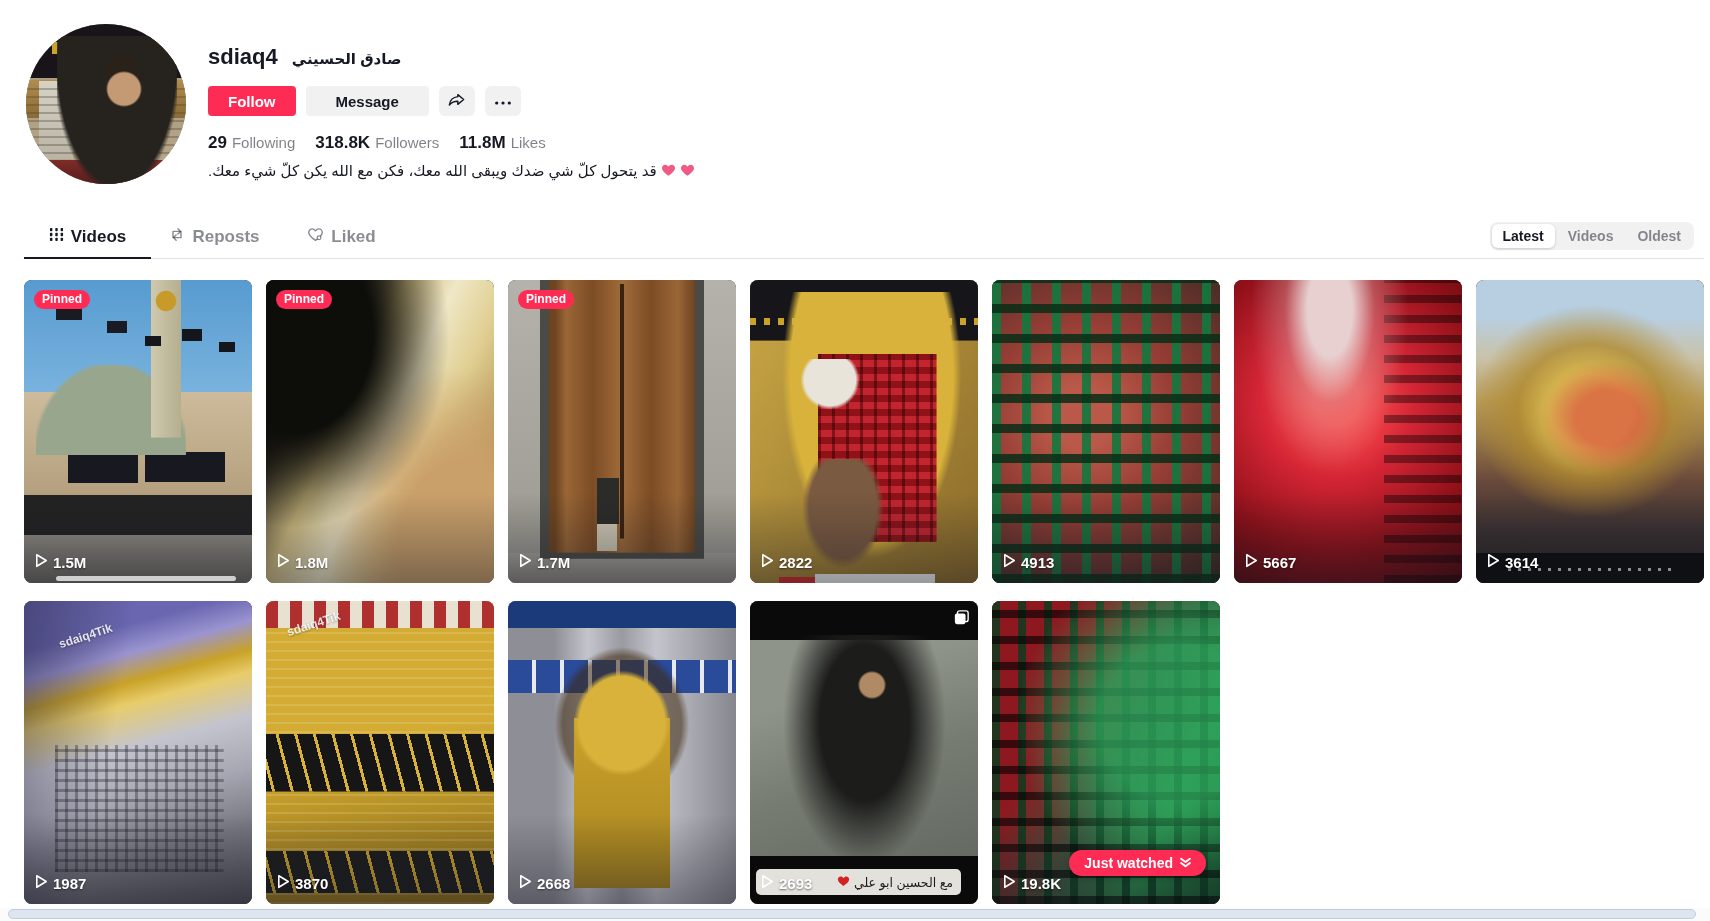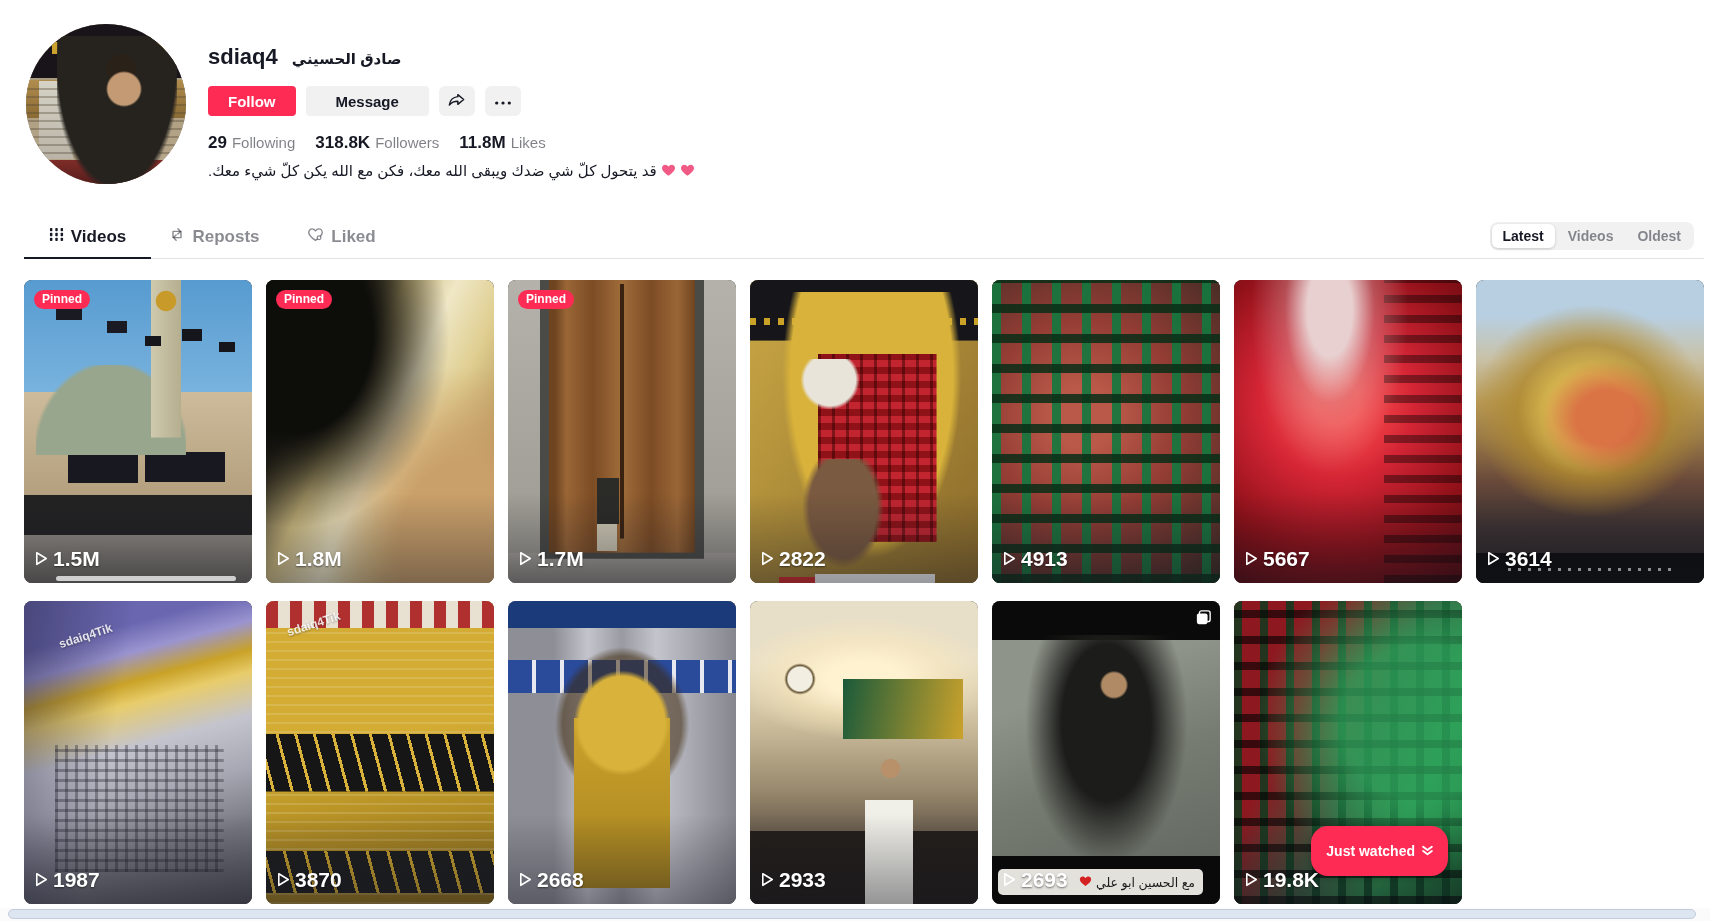--- a/index.html
+++ b/index.html
@@ -92,41 +92,41 @@
   .tile{ position:relative; border-radius:8px; overflow:hidden; background:#222; cursor:pointer; }
   .thumb{ position:absolute; inset:0; background-repeat:no-repeat; background-size:cover; }
   .shade{ position:absolute; left:0; right:0; bottom:0; height:90px;
     background:linear-gradient(transparent, rgba(22,24,35,.42)); pointer-events:none; }
   .pinned{
     position:absolute; left:10px; top:10px; background:#fe2c55; color:#fff;
     font-size:12px; font-weight:700; padding:3px 8px 4px; border-radius:10px; line-height:1;
   }
   .views{
     position:absolute; left:11px; bottom:12px; display:flex; align-items:center; gap:5px;
-    color:#fff; font-size:21px; font-weight:700; text-shadow:0 1px 2px rgba(0,0,0,.5);
+    color:#fff; font-size:15px; font-weight:700; text-shadow:0 1px 2px rgba(0,0,0,.5);
     z-index:3;
   }
   .seekbar{
     position:absolute; left:32px; right:16px; bottom:2px; height:5px;
     background:rgba(222,222,222,.9); border-radius:3px; z-index:2; cursor:pointer;
   }
   .watermark{
     position:absolute; left:34px; top:28px; color:rgba(255,255,255,.85); font-size:12px;
     font-weight:700; transform:rotate(-18deg); text-shadow:0 1px 2px rgba(0,0,0,.35);
   }
   .wm2{ left:20px; top:16px; }
   .sticker{
     position:absolute; left:6px; bottom:9px; height:26px; width:205px; background:#e3e1dc;
     border-radius:5px; display:flex; align-items:center; justify-content:flex-end;
     gap:4px; padding:0 8px; z-index:2;
   }
   .sticker .ar{ font-size:12.5px; font-weight:400; color:#1c1c1c; direction:rtl; }
   .photo-ic{ position:absolute; top:9px; right:9px; z-index:2; }
   .just-watched{
-    position:absolute; right:14px; bottom:28px; height:50px; padding:0 15px;
+    position:absolute; right:14px; bottom:28px; height:26px; padding:0 15px;
     background:#fe2c55; color:#fff; border:none; border-radius:17px; cursor:pointer;
     display:flex; align-items:center; gap:7px; font-size:14px; font-weight:700;
     font-family:inherit; z-index:4; box-shadow:0 2px 6px rgba(0,0,0,.25);
   }
   
   .cap-bar{ position:absolute; left:0; right:0; bottom:0; height:48px; background:#0a0a0a; }
   
   .art1{ background-image:
     linear-gradient(#1a1a22,#1a1a22), linear-gradient(#1a1a22,#1a1a22),
     linear-gradient(#15151c,#15151c), linear-gradient(#15151c,#15151c), linear-gradient(#15151c,#15151c),
@@ -481,30 +481,20 @@
     <div class="thumb art11"></div>
     <div class="shade"></div>
     <div class="views">
       <span><svg width="13" height="15" viewBox="0 0 12 14">
             <path d="M1.6 1.6 10.4 7 1.6 12.4z" fill="none" stroke="#fff" stroke-width="1.5" stroke-linejoin="round"></path>
           </svg></span>
       <span>2668</span>
     </div>
   </div>
 
-  <div class="tile">
-    <div class="thumb art12"></div>
-    <div class="shade"></div>
-    <div class="views">
-      <span><svg width="13" height="15" viewBox="0 0 12 14">
-            <path d="M1.6 1.6 10.4 7 1.6 12.4z" fill="none" stroke="#fff" stroke-width="1.5" stroke-linejoin="round"></path>
-          </svg></span>
-      <span>2933</span>
-    </div>
-  </div>
 
   <div class="tile">
     <div class="thumb art13"></div>
     <div class="cap-bar"></div>
     <span class="photo-ic">
       <svg width="15" height="15" viewBox="0 0 14 14">
           <rect x="3.2" y="0.8" width="10" height="10" rx="2" fill="none" stroke="#fff" stroke-width="1.3"></rect>
           <rect x="0.8" y="3.2" width="10" height="10" rx="2" fill="#fff"></rect>
         </svg>
     </span>

